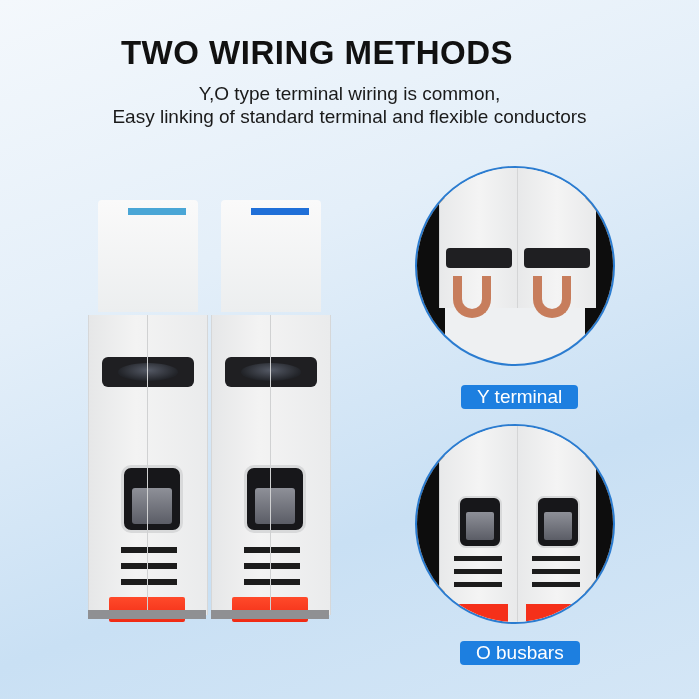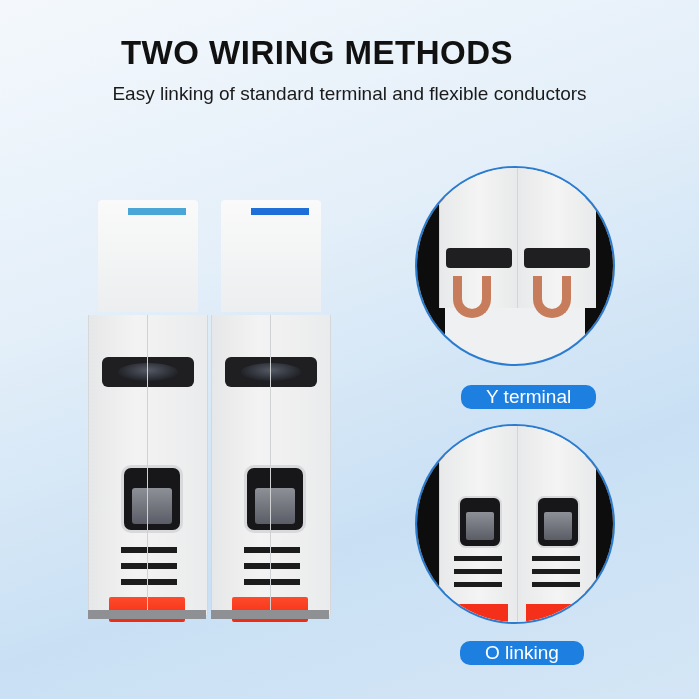--- a/index.html
+++ b/index.html
@@ -73,31 +73,32 @@
   .fork {
     position:absolute; width:38px; height:42px; top:108px;
     border:9px solid #c77d5c; border-top:none; border-radius:0 0 22px 22px;
     box-sizing:border-box;
   }
   .zc-window { position:absolute; left:18px; top:70px; width:40px; height:48px; background:#17171a; border-radius:8px; border:2px solid #d8d9da; }
   .zc-lever { position:absolute; left:6px; top:14px; width:28px; height:28px; background:linear-gradient(180deg,#8e9098,#5b5d66); border-radius:2px; }
   .zc-slot { position:absolute; left:14px; width:48px; height:5px; background:#1c1c1c; }
   .zc-red { position:absolute; left:8px; top:178px; width:60px; height:24px; background:#f5301a; }
   .badge {
-    position:absolute; height:24px; padding:0 25px; line-height:24px;
-    background:#1d7fe0; color:#fff; border-radius:10px; font-size:19px;
+    position:absolute; height:24px; padding:0 16px; line-height:24px;
+    background:#1d7fe0; color:#fff; border-radius:4px; font-size:19px;
   }
   .badge-y { left:461px; top:385px; }
   .badge-o { left:460px; top:641px; }
 </style>
 </head>
 <body>
 
 <div class="title">TWO WIRING METHODS</div>
 <div class="subtitle">
+  <div>Y,O type terminal wiring is common,</div>
   <div>Easy linking of standard terminal and flexible conductors</div>
 </div>
 
 <div class="breaker">
   <div class="pole p1">
     <div class="cap">
       <div class="cap-ind" style="background:#4aa6d6"></div>
     </div>
     <div class="body">
       <div class="screw">
@@ -170,13 +171,13 @@
       <div class="zc-window">
           <div class="zc-lever"></div>
         </div>
       <div class="zc-slot" style="top:130px"></div>
         <div class="zc-slot" style="top:143px"></div>
         <div class="zc-slot" style="top:156px"></div>
       <div class="zc-red"></div>
     </div>
   </div>
 </div>
-<div class="badge badge-o">O linking</div>
+<div class="badge badge-o">O busbars</div>
 
 </body></html>

